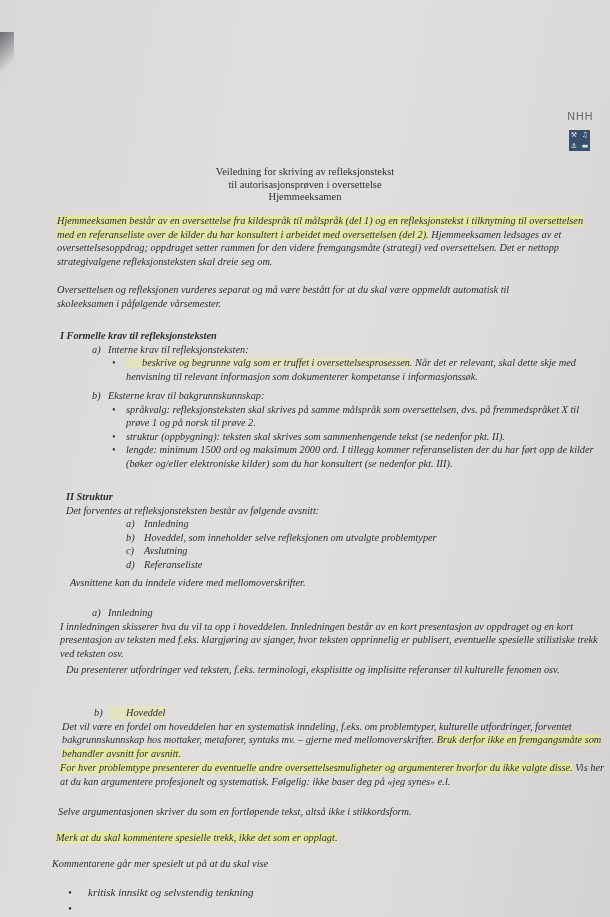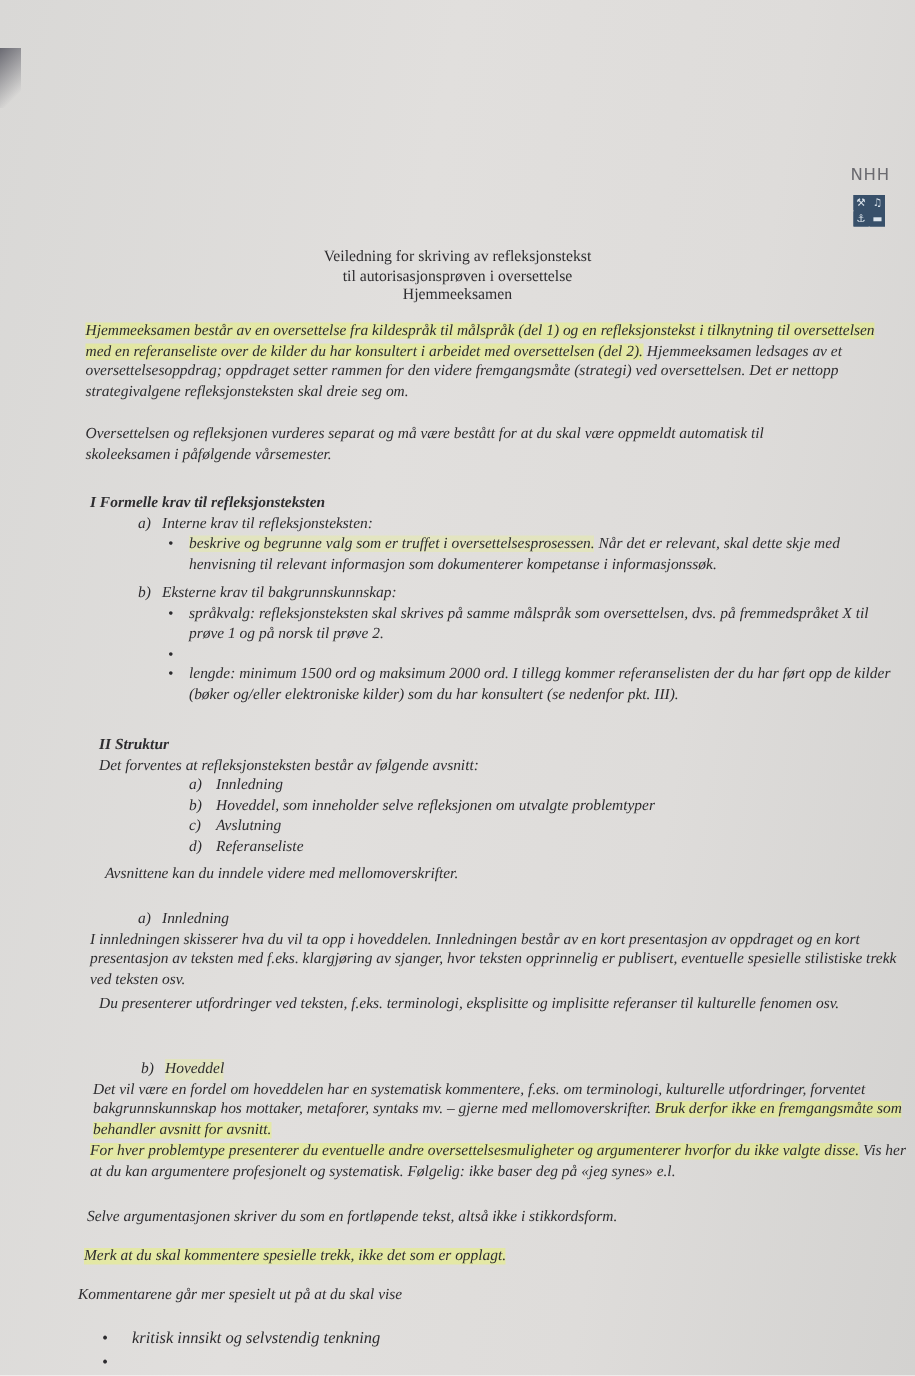--- a/index.html
+++ b/index.html
@@ -27,21 +27,21 @@
     .logo-grid span {
       background: #38506a; color: #dce4ec; font-size: 7px; line-height: 10px;
       text-align: center; font-family: "DejaVu Sans", sans-serif;
     }
     .title {
       position: absolute; left: 0; width: 610px; top: 134px;
       text-align: center; font-size: 10.5px; line-height: 12.5px; color: #2e2d30;
     }
     .block { position: absolute; font-size: 10.3px; line-height: 13.6px; color: #2d2c2f; font-style: italic; }
     .hl { background: rgba(232, 240, 120, 0.55); }
-    .hl-soft { background: rgba(232, 240, 140, 0.35); }
+    .hl-soft { background: rgba(232, 240, 140, 0.35); padding-left: 16px; }
     h2 { font-size: 10.3px; font-weight: bold; line-height: 13.6px; }
     .sublist { padding-left: 32px; }
     .sublist .item { display: flex; }
     .sublist .mk { width: 16px; flex: none; }
     .bullets { padding-left: 52px; }
     .bullets .b { display: flex; }
     .bullets .dot { width: 14px; flex: none; font-size: 10px; }
     .struct-list { padding-left: 60px; }
     .struct-list .item { display: flex; }
     .struct-list .mk { width: 18px; flex: none; }
@@ -102,20 +102,21 @@
         <span>Eksterne krav til bakgrunnskunnskap:</span>
       </div>
     </div>
     <div class="bullets">
       <div class="b">
         <span class="dot">•</span>
         <span>språkvalg: refleksjonsteksten skal skrives på samme målspråk som oversettelsen, dvs. på fremmedspråket X til prøve 1 og på norsk til prøve 2.</span>
       </div>
       <div class="b">
         <span class="dot">•</span>
+        <span>struktur (oppbygning): teksten skal skrives som sammenhengende tekst (se nedenfor pkt. II).</span>
       </div>
       <div class="b">
         <span class="dot">•</span>
         <span>lengde: minimum 1500 ord og maksimum 2000 ord. I tillegg kommer referanselisten der du har ført opp de kilder (bøker og/eller elektroniske kilder) som du har konsultert (se nedenfor pkt. III).</span>
       </div>
     </div>
   </div>
 
   <div class="block" style="left:66px; top:458px; width:520px;">
     <h2>II Struktur</h2>
@@ -151,21 +152,21 @@
   </div>
 
   <div class="block" style="left:66px; top:631px; width:540px;">Du presenterer utfordringer ved teksten, f.eks. terminologi, eksplisitte og implisitte referanser til kulturelle fenomen osv.</div>
 
   <div class="block" style="left:62px; top:674px; width:545px;">
     <div style="padding-left:32px; display:flex;">
       <span style="width:16px;">b)</span>
       <span class="hl-soft">Hoveddel</span>
     </div>
     <div>
-      <span>Det vil være en fordel om hoveddelen har en systematisk kommentere, f.eks. om terminologi, kulturelle utfordringer, forventet bakgrunnskunnskap hos mottaker, metaforer, syntaks mv. – gjerne med mellomoverskrifter.</span>
+      <span>Det vil være en fordel om hoveddelen har en systematisk inndeling, f.eks. om problemtyper, kulturelle utfordringer, forventet bakgrunnskunnskap hos mottaker, metaforer, syntaks mv. – gjerne med mellomoverskrifter.</span>
       <span class="hl">Bruk derfor ikke en fremgangsmåte som behandler avsnitt for avsnitt.</span>
     </div>
   </div>
 
   <div class="block" style="left:60px; top:729px; width:545px;">
     <span class="hl">For hver problemtype presenterer du eventuelle andre oversettelsesmuligheter og argumenterer hvorfor du ikke valgte disse.</span><span> Vis her at du kan argumentere profesjonelt og systematisk. Følgelig: ikke baser deg på «jeg synes» e.l.</span>
   </div>
 
   <div class="block" style="left:56px; top:799px; width:540px;">
     <span class="hl">Merk at du skal kommentere spesielle trekk, ikke det som er opplagt.</span>

